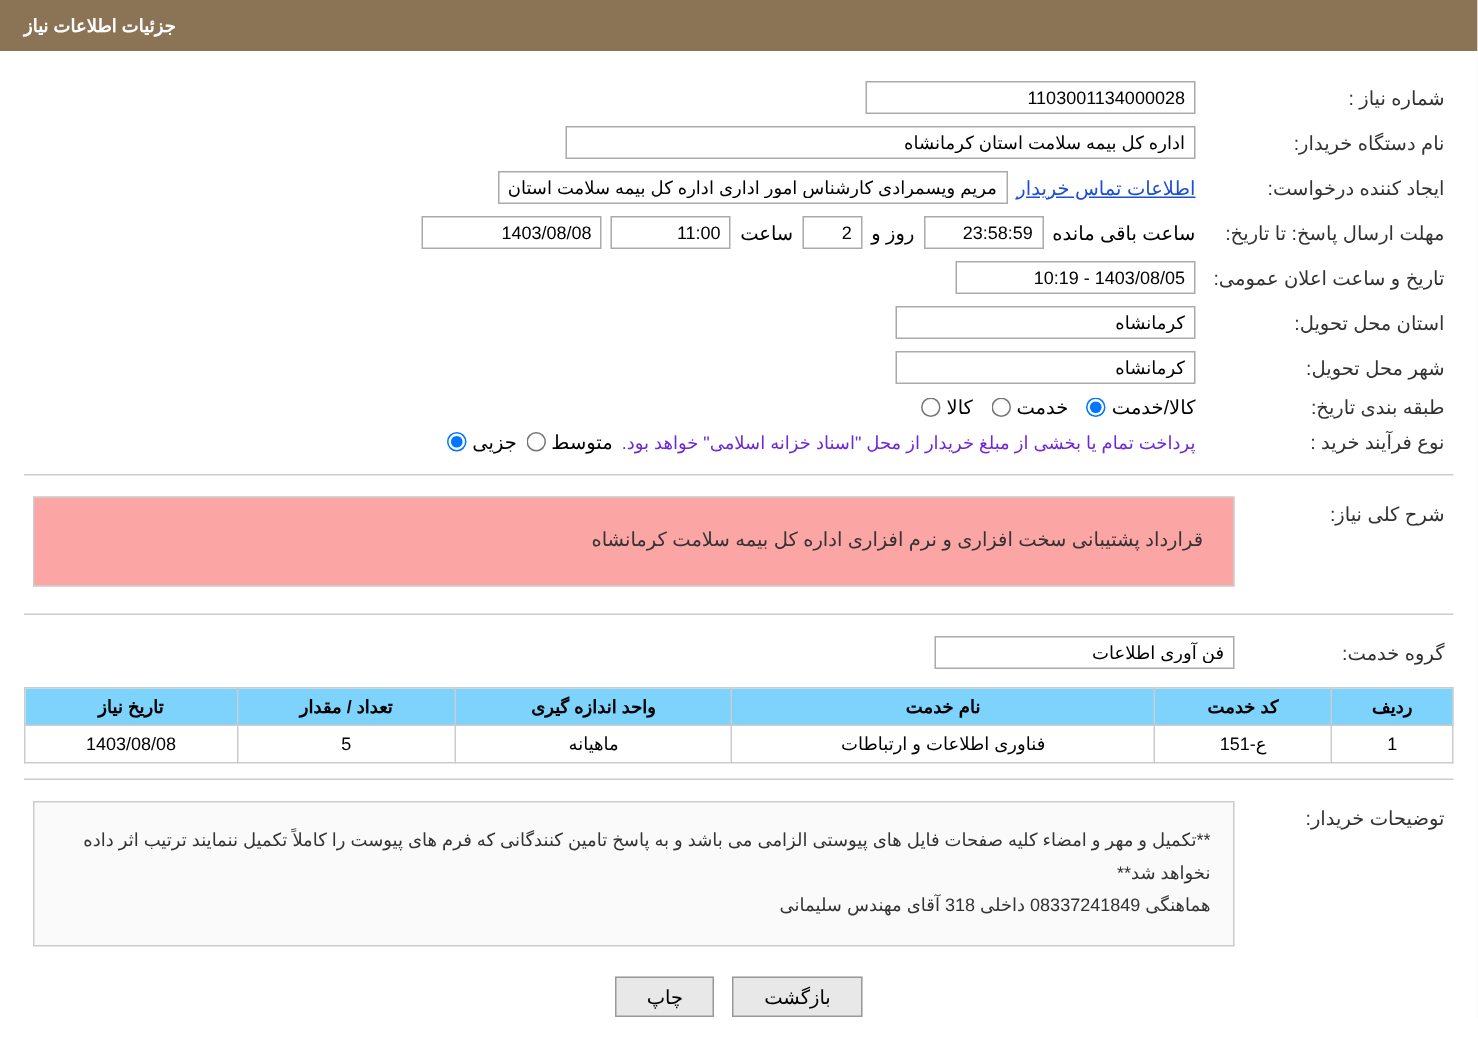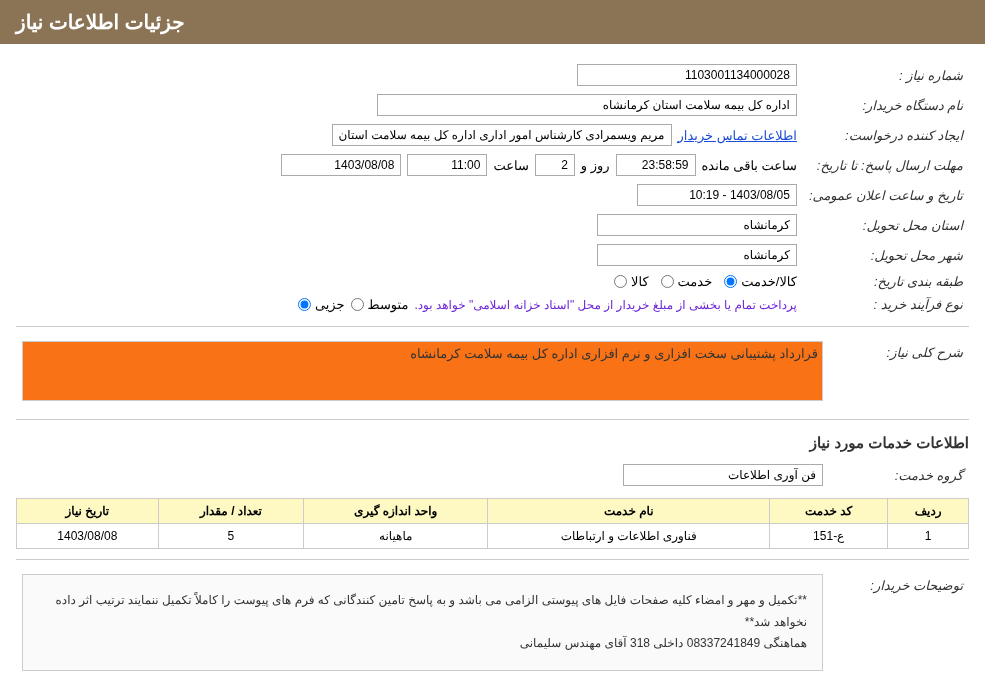--- a/index.html
+++ b/index.html
@@ -12,21 +12,21 @@
     .page-wrapper {
       max-width: 985px;
       margin: 0 auto;
       background: #fff;
     }
     .header-bar {
       background: #8B7355;
       color: #fff;
       text-align: left;
       padding: 10px 16px;
-      font-size: 20px;
+      font-size: 12px;
       font-weight: bold;
     }
     .content {
       padding: 16px;
     }
     .section-title {
       font-size: 15px;
       font-weight: bold;
       color: #333;
       margin: 14px 0 8px 0;
@@ -39,21 +39,20 @@
     .form-table td {
       padding: 4px 6px;
       vertical-align: middle;
     }
     .label-cell {
       text-align: right;
       color: #333;
       font-weight: normal;
       width: 140px;
       white-space: nowrap;
-      font-style: italic;
     }
     .value-cell {
       text-align: right;
     }
     .input-field {
       border: 1px solid #aaa;
       padding: 3px 6px;
       font-size: 12px;
       font-family: Tahoma, Arial, sans-serif;
       direction: rtl;
@@ -63,36 +62,36 @@
     .input-medium { width: 200px; }
     .input-date { width: 120px; }
     .input-time { width: 80px; }
     .input-days { width: 40px; }
     .input-remain { width: 80px; }
     .link-blue { color: #1d4ed8; text-decoration: underline; cursor: pointer; }
     .radio-group { display: flex; align-items: center; gap: 12px; direction: rtl; }
     .radio-item { display: flex; align-items: center; gap: 4px; }
     .section-box {
       border: 1px solid #ccc;
-      padding: 4px;
+      padding: 20px;
       min-height: 60px;
       text-align: right;
       direction: rtl;
       font-size: 13px;
       color: #333;
-      background: #f97316;
+      background: #fca5a5;
       margin-bottom: 4px;
     }
     .info-table {
       width: 100%;
       border-collapse: collapse;
       margin: 8px 0;
     }
     .info-table th {
-      background: #fef9c3;
+      background: #7dd3fc;
       border: 1px solid #ccc;
       padding: 5px 8px;
       text-align: center;
       font-size: 12px;
     }
     .info-table td {
       border: 1px solid #ccc;
       padding: 5px 8px;
       text-align: center;
       font-size: 12px;
@@ -262,21 +261,20 @@
             <div class="section-box">
               <span>قرارداد پشتیبانی سخت افزاری و نرم افزاری اداره کل بیمه سلامت کرمانشاه</span>
             </div>
           </td>
         </tr>
       </tbody>
     </table>
 
     <div class="divider"></div>
 
-    <div class="section-title">اطلاعات خدمات مورد نیاز</div>
 
     <table class="form-table">
       <tbody>
         <tr>
           <td class="label-cell">گروه خدمت:</td>
           <td>
             <input class="input-field" type="text" style="width: 200px;" readonly="" value="فن آوری اطلاعات">
           </td>
         </tr>
       </tbody>

